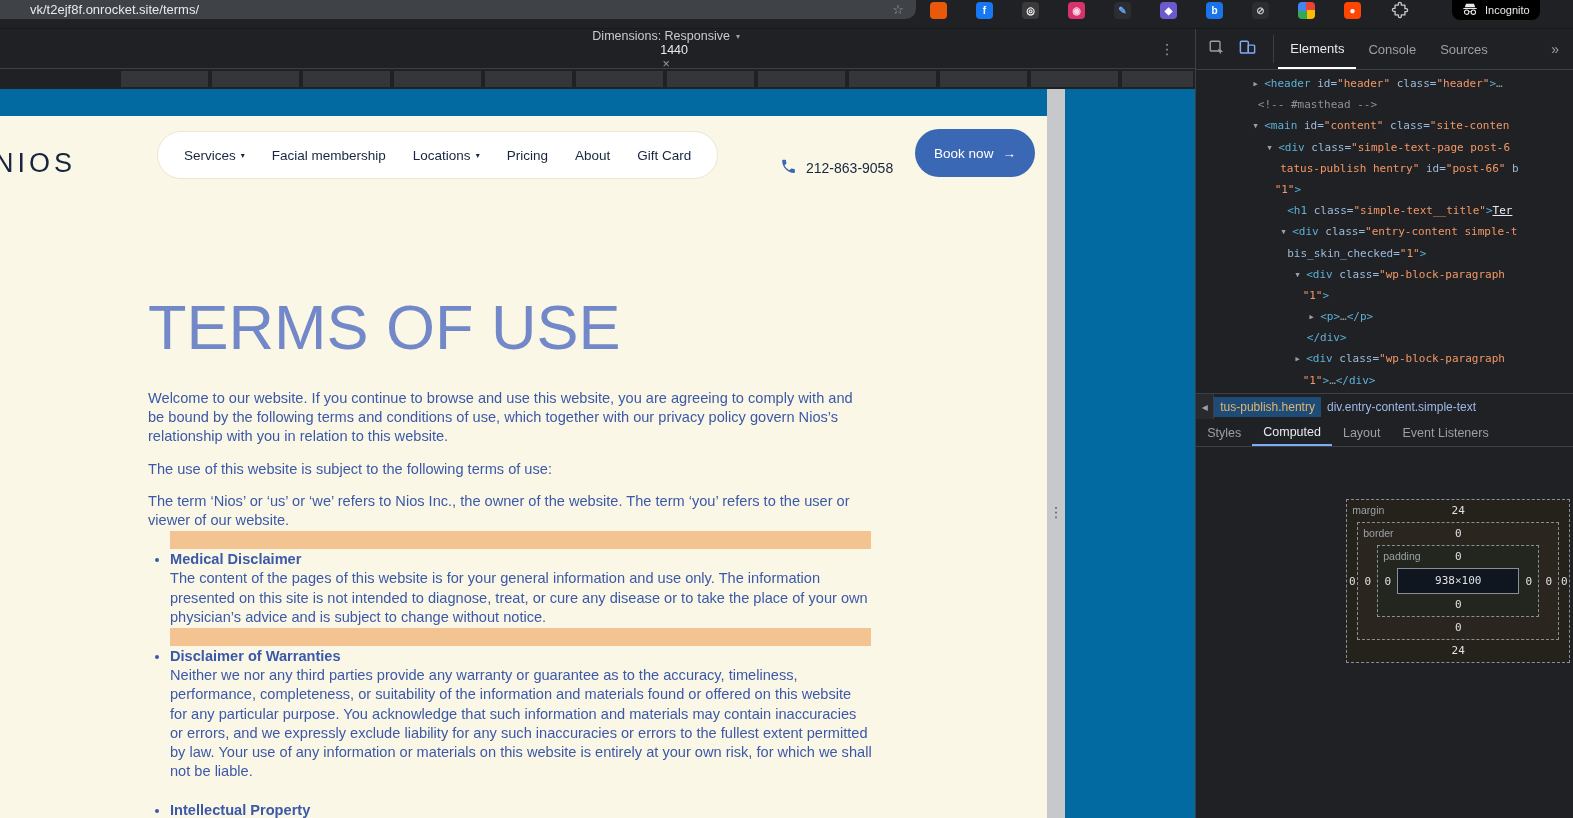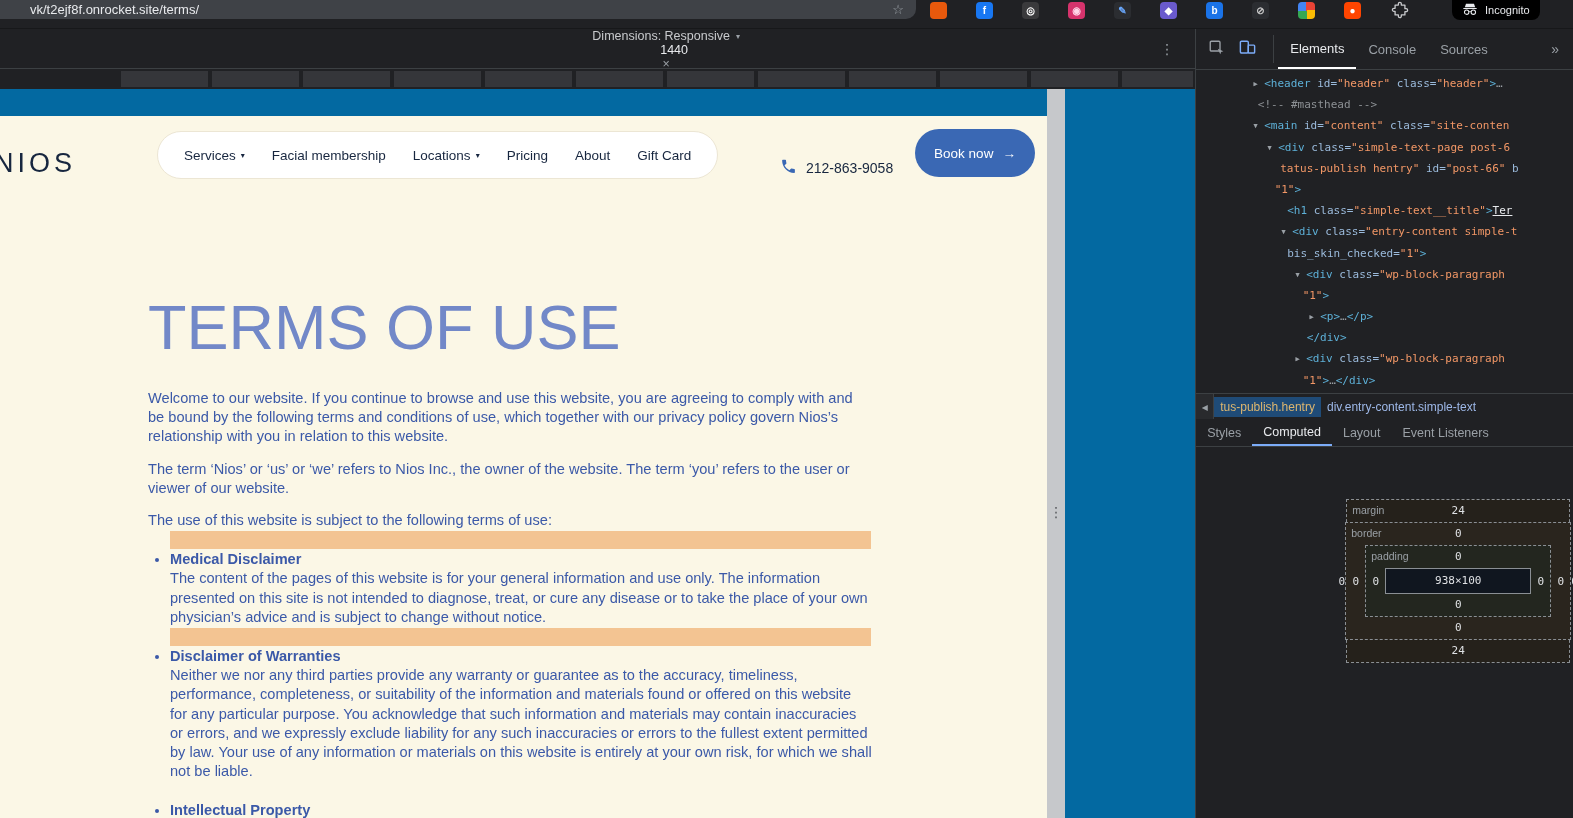--- a/index.html
+++ b/index.html
@@ -98,21 +98,21 @@
   .bm{border:1px dashed #8a8f94;position:relative;text-align:center;
       font-family:"DejaVu Sans Mono",monospace;font-size:11px;color:#dfe1e4;}
   .bm-margin{width:222px;background:#25211b;}
   .bm-border{background:#2a251e;}
   .bm-padding{background:#23261f;}
   .bm .lbl{position:absolute;left:5px;top:4px;color:#9aa0a6;font-size:10.5px;font-family:"Liberation Sans",sans-serif;}
   .bm-v{height:22px;line-height:22px;}
   .bm-row{display:flex;align-items:center;justify-content:center;}
   .bm-num{width:19px;text-align:center;}
   .bm-content{border:1px solid #8a8f94;background:#10161f;min-width:108px;height:24px;line-height:24px;
-        padding:0 18px;white-space:nowrap;}
+        padding:0 6px;white-space:nowrap;}
 </style>
 </head>
 <body>
 
 <div class="browser-bar">
   <div class="omnibox">
     <span class="url">vk/t2ejf8f.onrocket.site/terms/</span>
     <span class="star">☆</span>
   </div>
   <div class="ext-row">
@@ -217,22 +217,22 @@
           </div>
           <div class="book">
             <span>Book now</span>
             <span>→</span>
           </div>
         </div>
         <div class="content">
           <h1 class="page-title">TERMS OF USE</h1>
           <div>
               <p class="para">Welcome to our website. If you continue to browse and use this website, you are agreeing to comply with and be bound by the following terms and conditions of use, which together with our privacy policy govern Nios’s relationship with you in relation to this website.</p>
+              <p class="para">The use of this website is subject to the following terms of use:</p>
               <p class="para">The term ‘Nios’ or ‘us’ or ‘we’ refers to Nios Inc., the owner of the website. The term ‘you’ refers to the user or viewer of our website.</p>
-              <p class="para">The use of this website is subject to the following terms of use:</p>
             </div>
           <ul class="terms-list">
               <li class="term">
                 <div class="hl-bar hl-top"></div>
                 <div class="hl-bar hl-bot"></div>
                 <div class="term-title">Medical Disclaimer</div>
                 <div class="term-body">The content of the pages of this website is for your general information and use only. The information presented on this site is not intended to diagnose, treat, or cure any disease or to take the place of your own physician’s advice and is subject to change without notice.</div>
               </li>
               <li class="term">
                 <div class="term-title">Disclaimer of Warranties</div>

